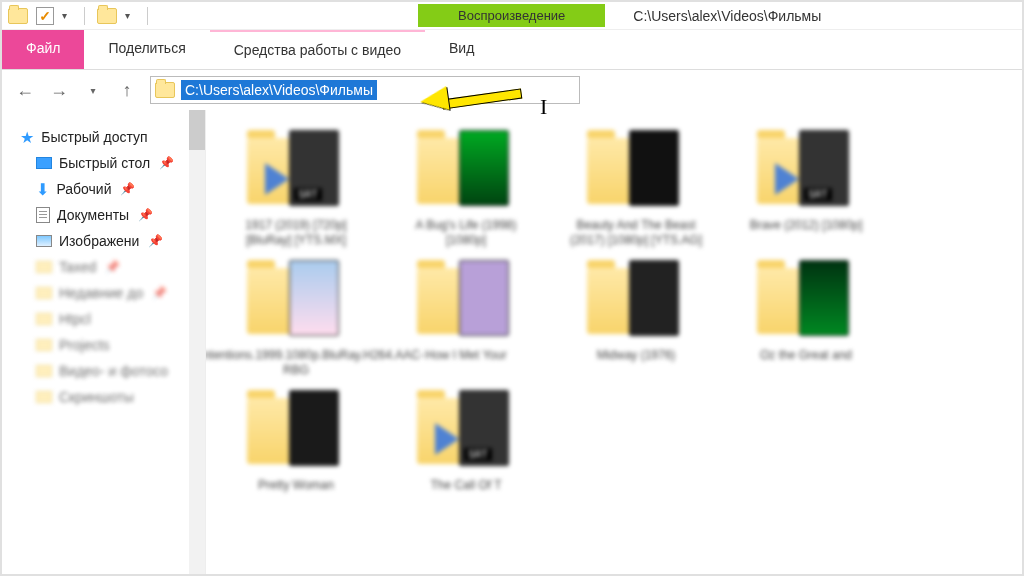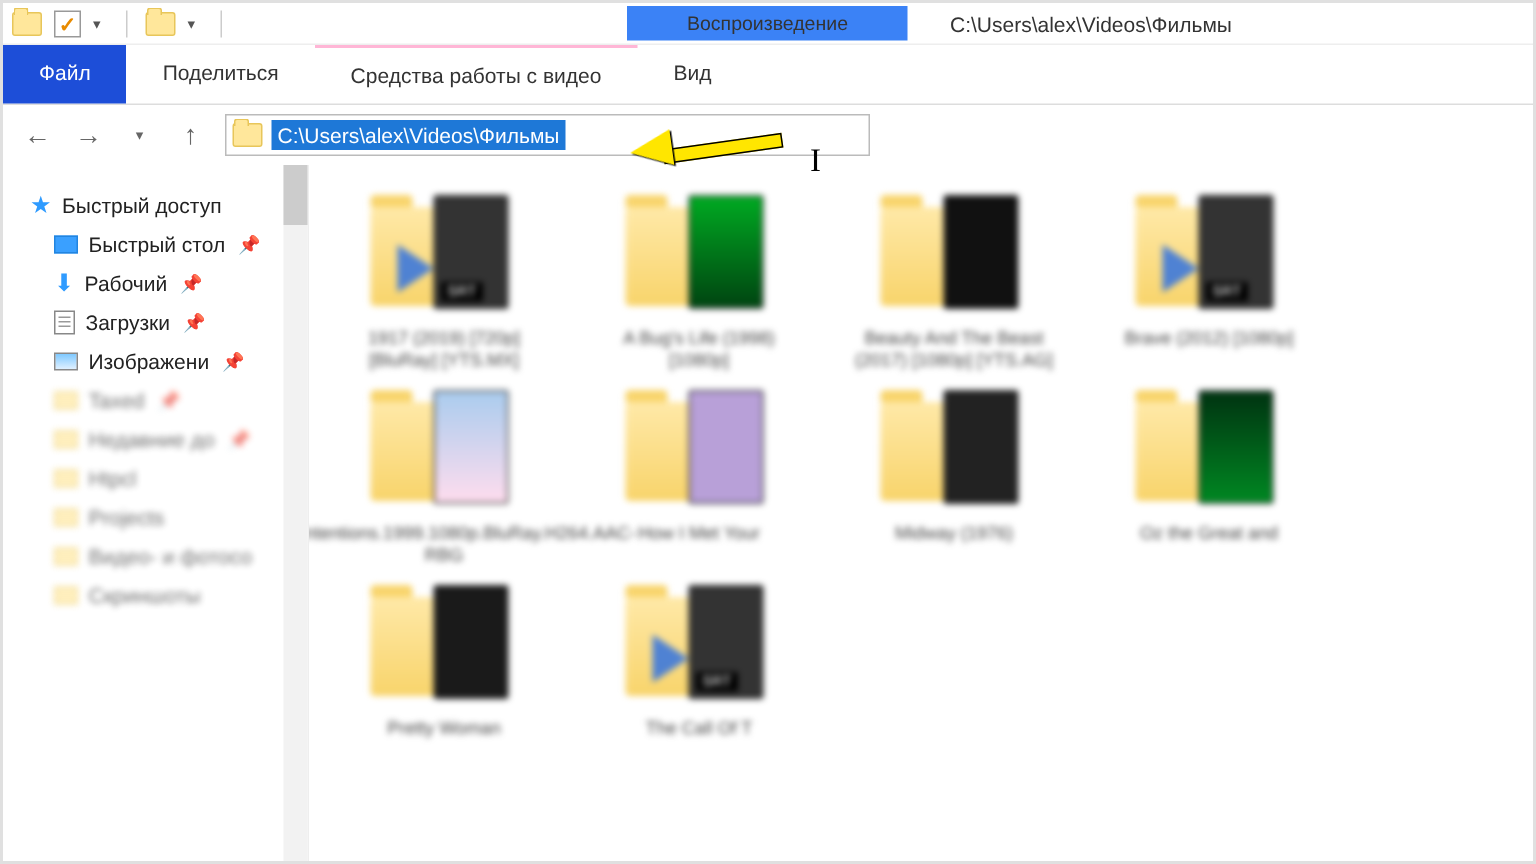--- a/index.html
+++ b/index.html
@@ -8,27 +8,27 @@
   
   .titlebar { display: flex; align-items: center; height: 28px; background: #fff; border-bottom: 1px solid #eee; }
   .qat { display: flex; align-items: center; gap: 8px; padding: 0 6px; height: 100%; }
   .icon-folder-sm { width: 20px; height: 16px; background: #ffe79b; border: 1px solid #e8c65a; border-radius: 2px; position: relative; }
   .icon-folder-sm::before { content: ""; position: absolute; top: -4px; left: 0; width: 8px; height: 4px; background: #ffe79b; border: 1px solid #e8c65a; border-bottom: none; border-radius: 2px 2px 0 0; }
   .icon-check { width: 18px; height: 18px; display: flex; align-items: center; justify-content: center; color: #e88b00; font-weight: bold; border: 1px solid #999; }
   .icon-dropdown { width: 10px; color: #555; font-size: 10px; }
   .divider-v { width: 1px; height: 18px; background: #ccc; margin: 0 4px; }
   
   .title-area { display: flex; align-items: center; flex: 1; height: 100%; }
-  .contextual-tab { background: #3b82f6; color: #333; padding: 4px 40px; font-size: 13px; }
+  .contextual-tab { background: #84cc16; color: #333; padding: 4px 40px; font-size: 13px; }
   .title-text { padding: 0 28px; color: #333; font-size: 14px; }
   
   
   .ribbon { display: flex; align-items: stretch; height: 40px; border-bottom: 1px solid #ddd; }
   .ribbon-tab { padding: 10px 24px; font-size: 14px; color: #333; cursor: pointer; }
-  .ribbon-tab.file { background: #1d4ed8; color: #fff; }
+  .ribbon-tab.file { background: #ec4899; color: #fff; }
   .ribbon-tab.contextual { border-top: 2px solid #ffb6d6; }
   
   
   .navbar { display: flex; align-items: center; height: 40px; padding: 4px 12px; gap: 12px; }
   .nav-btn { width: 22px; height: 22px; display: flex; align-items: center; justify-content: center; color: #666; cursor: pointer; font-size: 18px; }
   .addr-wrap { flex: 1; display: flex; align-items: center; border: 1px solid #bbb; height: 28px; padding: 0 4px; gap: 6px; position: relative; max-width: 430px; }
   .addr-path { background: #1e78d7; color: #fff; padding: 2px 4px; font-size: 14px; white-space: nowrap; }
   
   
   .arrow-ann { position: absolute; left: 420px; top: 88px; pointer-events: none; }
@@ -121,21 +121,21 @@
         <span>Быстрый стол</span>
         <span class="pin">📌</span>
       </div>
     <div class="side-item" style="padding-left:16px">
         <span class="ic-down">⬇</span>
         <span>Рабочий</span>
         <span class="pin">📌</span>
       </div>
     <div class="side-item" style="padding-left:16px">
         <span class="ic-docs"></span>
-        <span>Загрузки</span>
+        <span>Документы</span>
         <span class="pin">📌</span>
       </div>
     <div class="side-item" style="padding-left:16px">
         <span class="ic-pics"></span>
         <span>Изображени</span>
         <span class="pin">📌</span>
       </div>
     <div class="side-item blur" style="padding-left:16px">
         <span class="ic-fld"></span>
         <span>Taxed</span>

